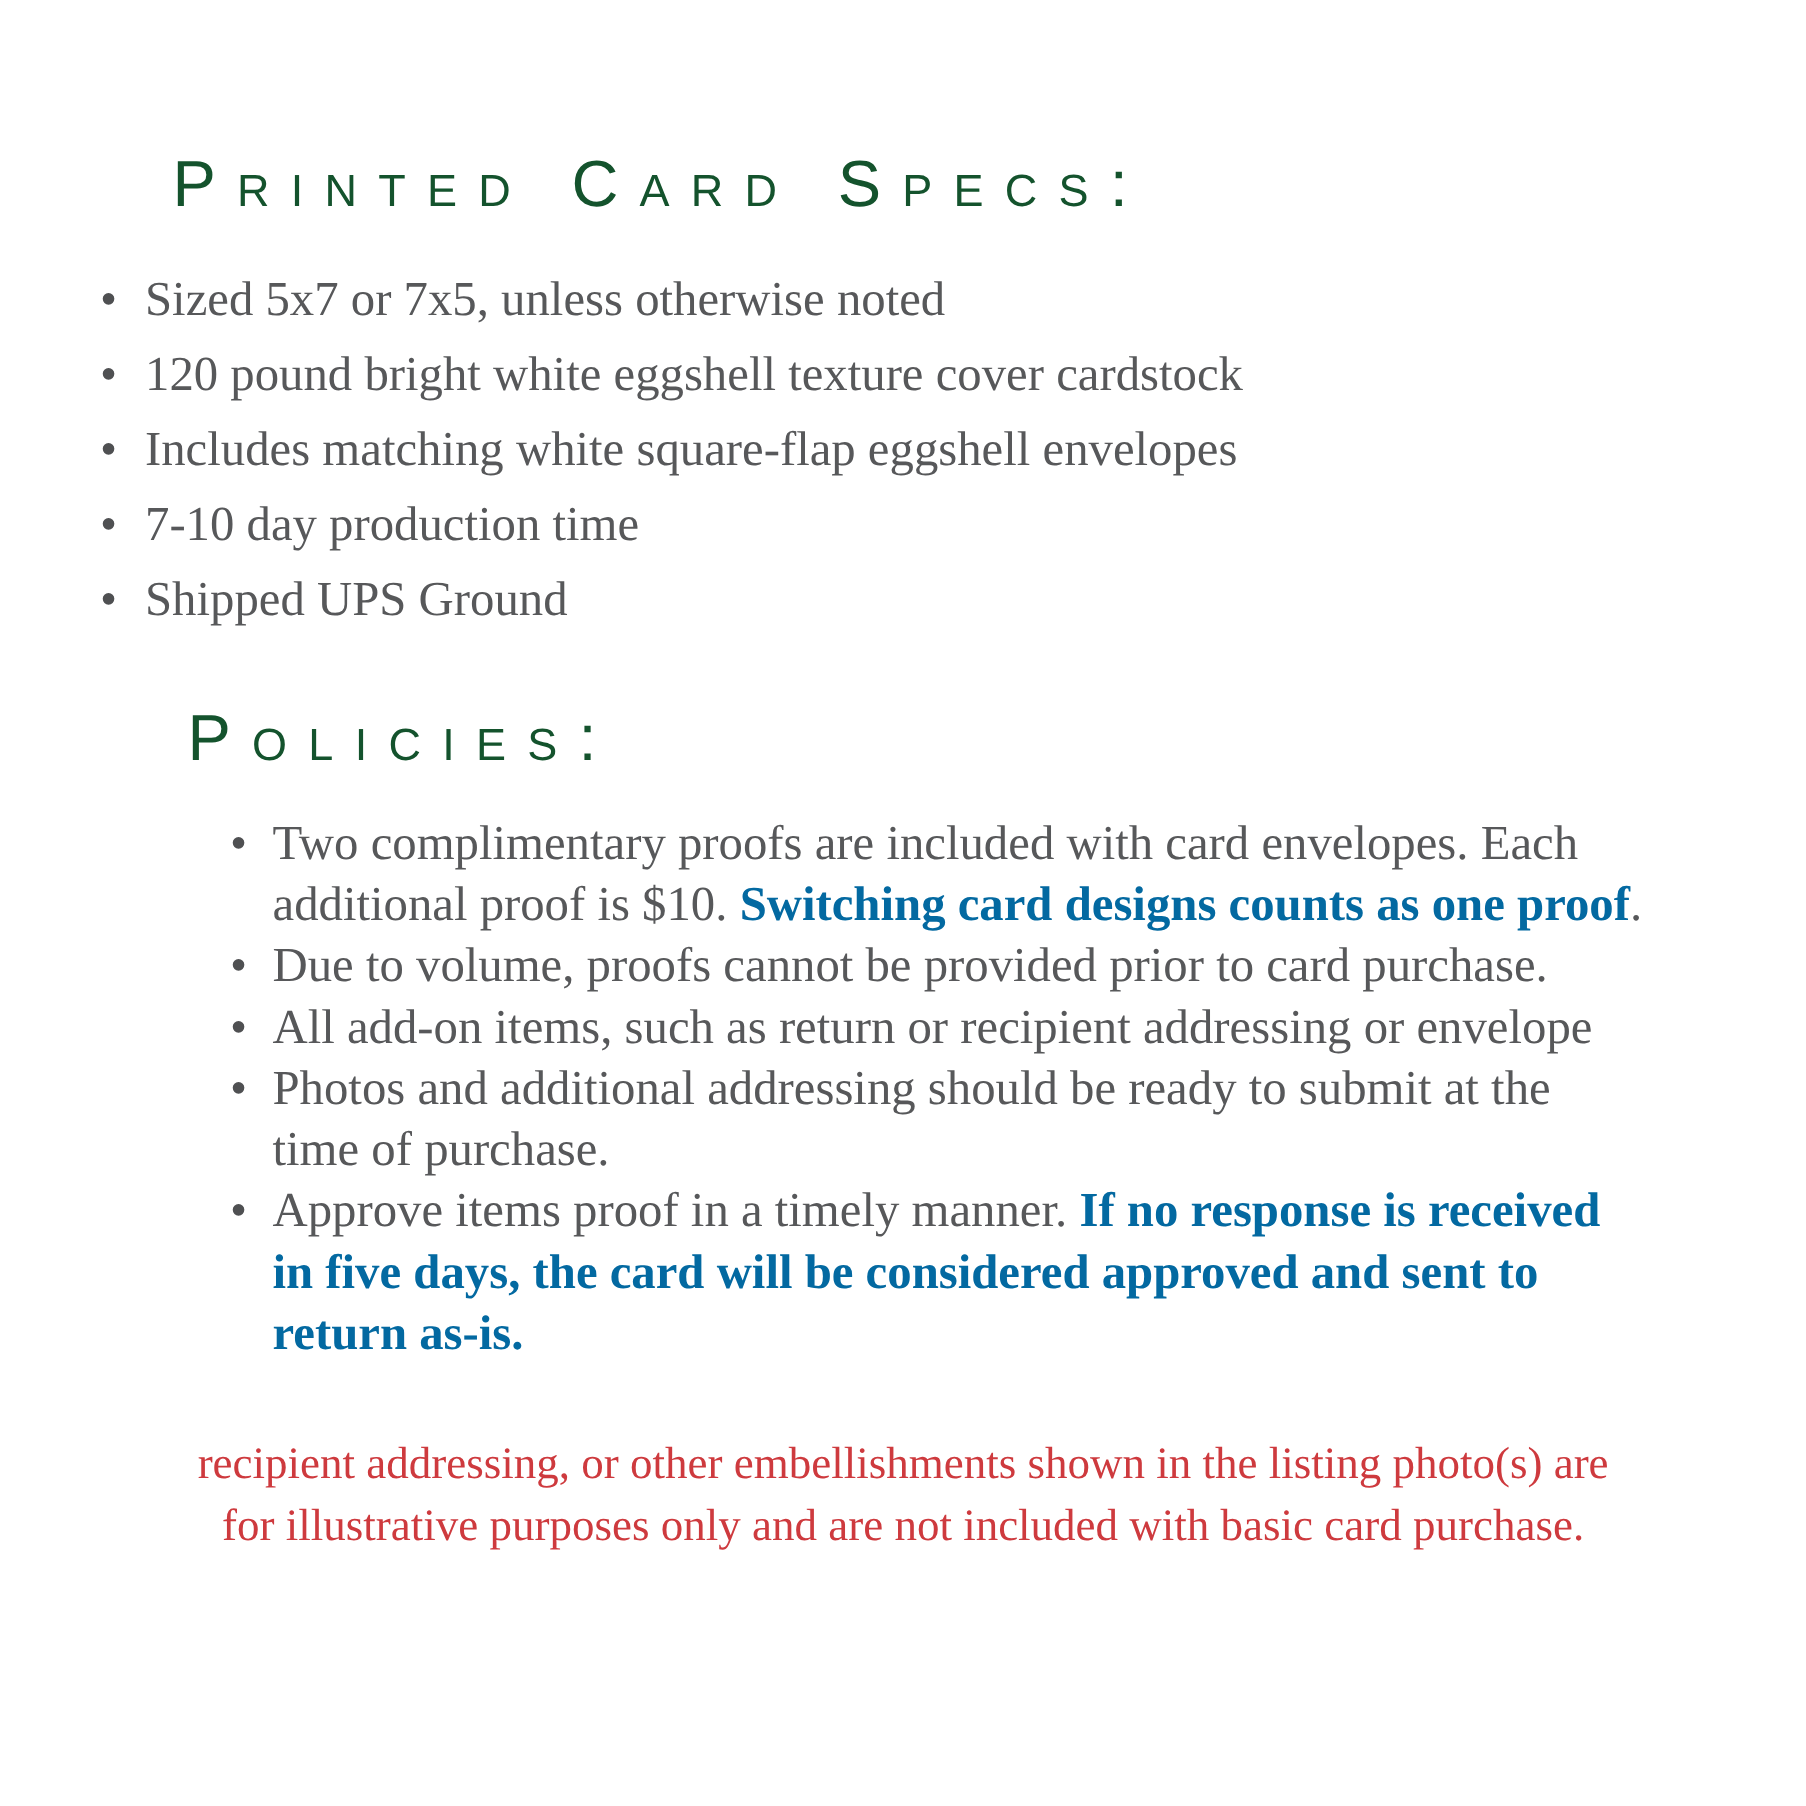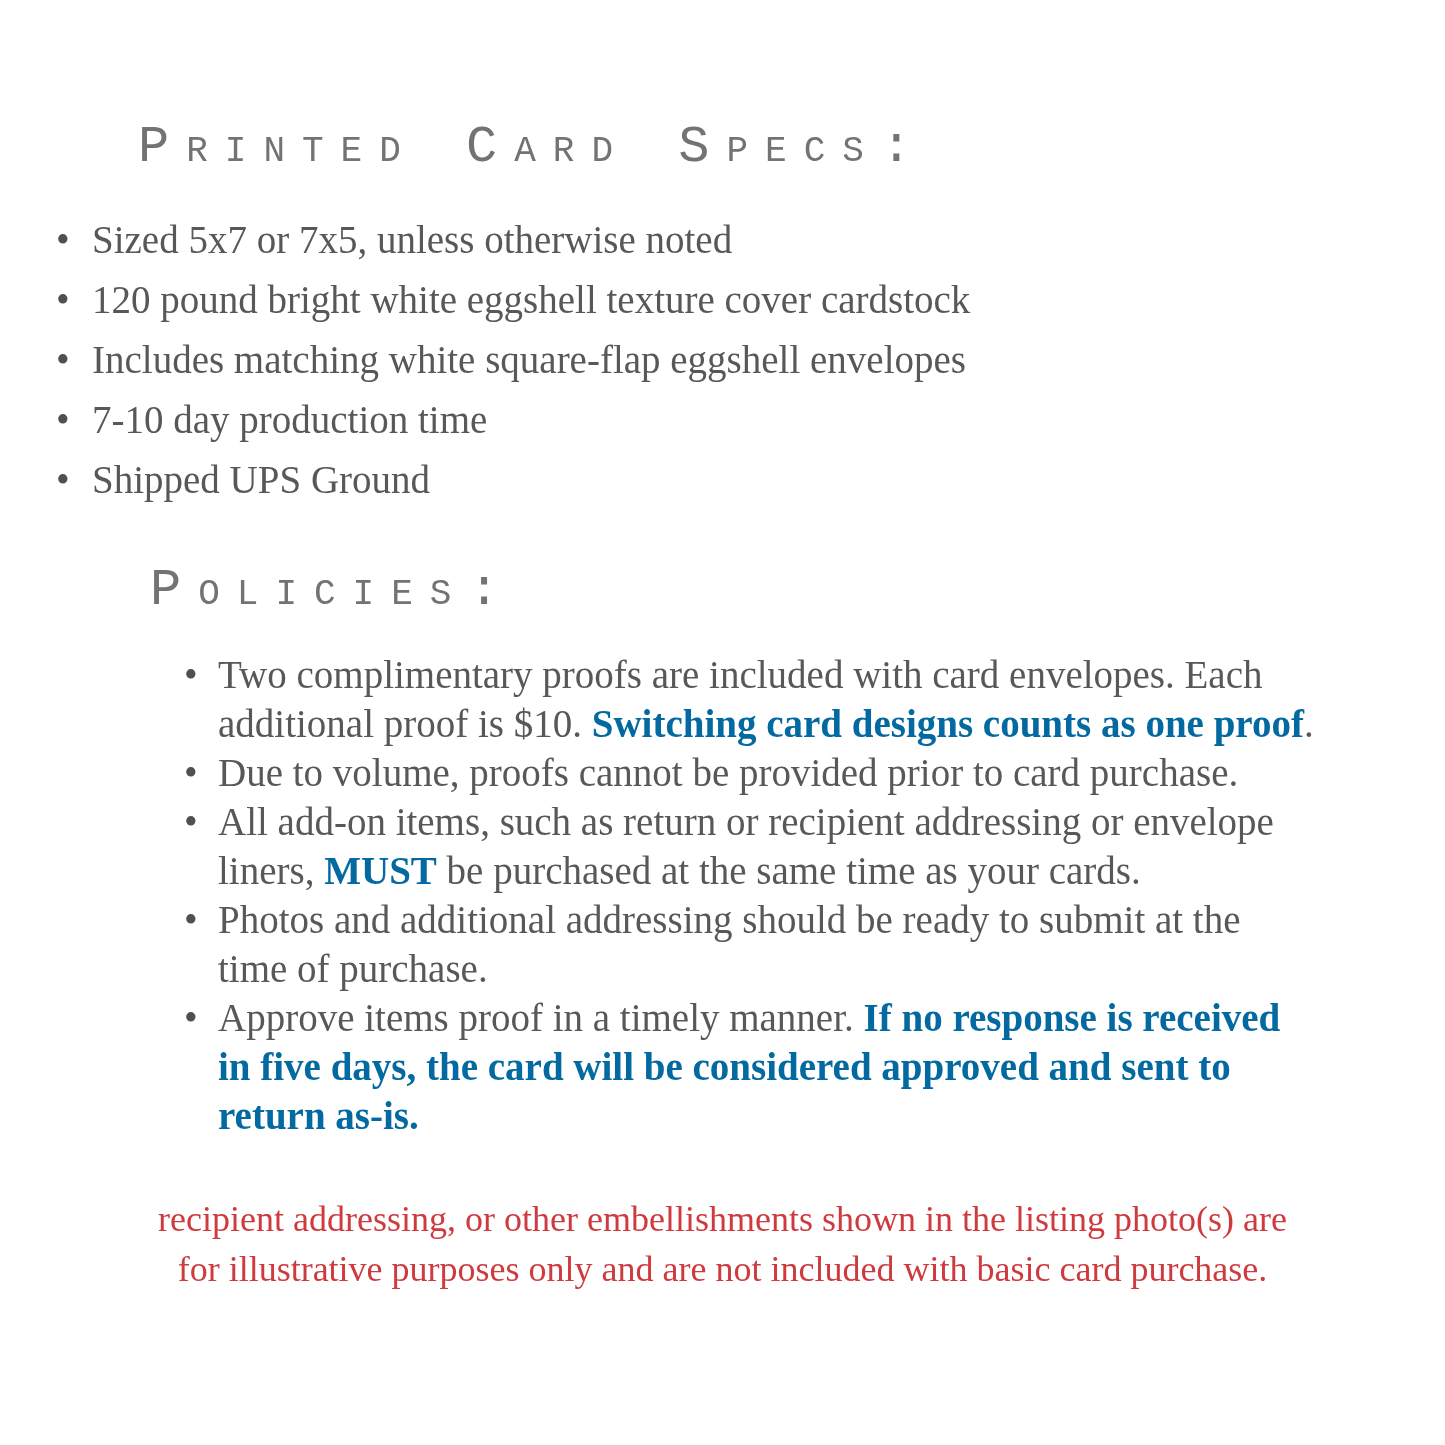--- a/index.html
+++ b/index.html
@@ -5,40 +5,40 @@
   html, body { margin: 0; padding: 0; background: #ffffff; }
   .page {
     position: relative;
     width: 1445px;
     height: 1445px;
     background: #ffffff;
     overflow: hidden;
     font-family: "Liberation Serif", serif;
   }
   .sc-title {
-    font-family: Liberation Mono, monospace;
+    font-family: Liberation Sans, sans-serif;
     font-variant: small-caps;
     font-weight: 400;
-    color: #737373;
+    color: #14532d;
     letter-spacing: 17px;
     margin: 0;
   }
   h1.sc-title {
     font-size: 52px;
     line-height: 60px;
     margin: 118px 0 0 138px;
   }
   h2.sc-title {
     font-size: 52px;
     line-height: 62px;
     margin: 50px 12px 0 150px;
   }
   ul { list-style: none; margin: 0; padding: 0; }
   .specs-list {
-    margin: 32px 0 0 92px;
+    margin: 32px 0 0 116px;
   }
   .specs-list li {
     position: relative;
     font-size: 39px;
     line-height: 60px;
     color: #57585a;
   }
   .specs-list li::before {
     content: "\2022";
     position: absolute;
@@ -108,23 +108,20 @@
     <li>
       <span class="policy-line">
         <span>Due to volume, proofs cannot be provided prior to card purchase.</span>
       </span>
     </li>
 
     <li>
       <span class="policy-line">
         <span>All add-on items, such as return or recipient addressing or envelope</span>
       </span>
-      <span class="policy-line">
-        <span>liners, </span><strong>MUST</strong><span> be purchased at the same time as your cards.</span>
-      </span>
     </li>
 
     <li>
       <span class="policy-line">
         <span>Photos and additional addressing should be ready to submit at the</span>
       </span>
       <span class="policy-line">
         <span>time of purchase.</span>
       </span>
     </li>

